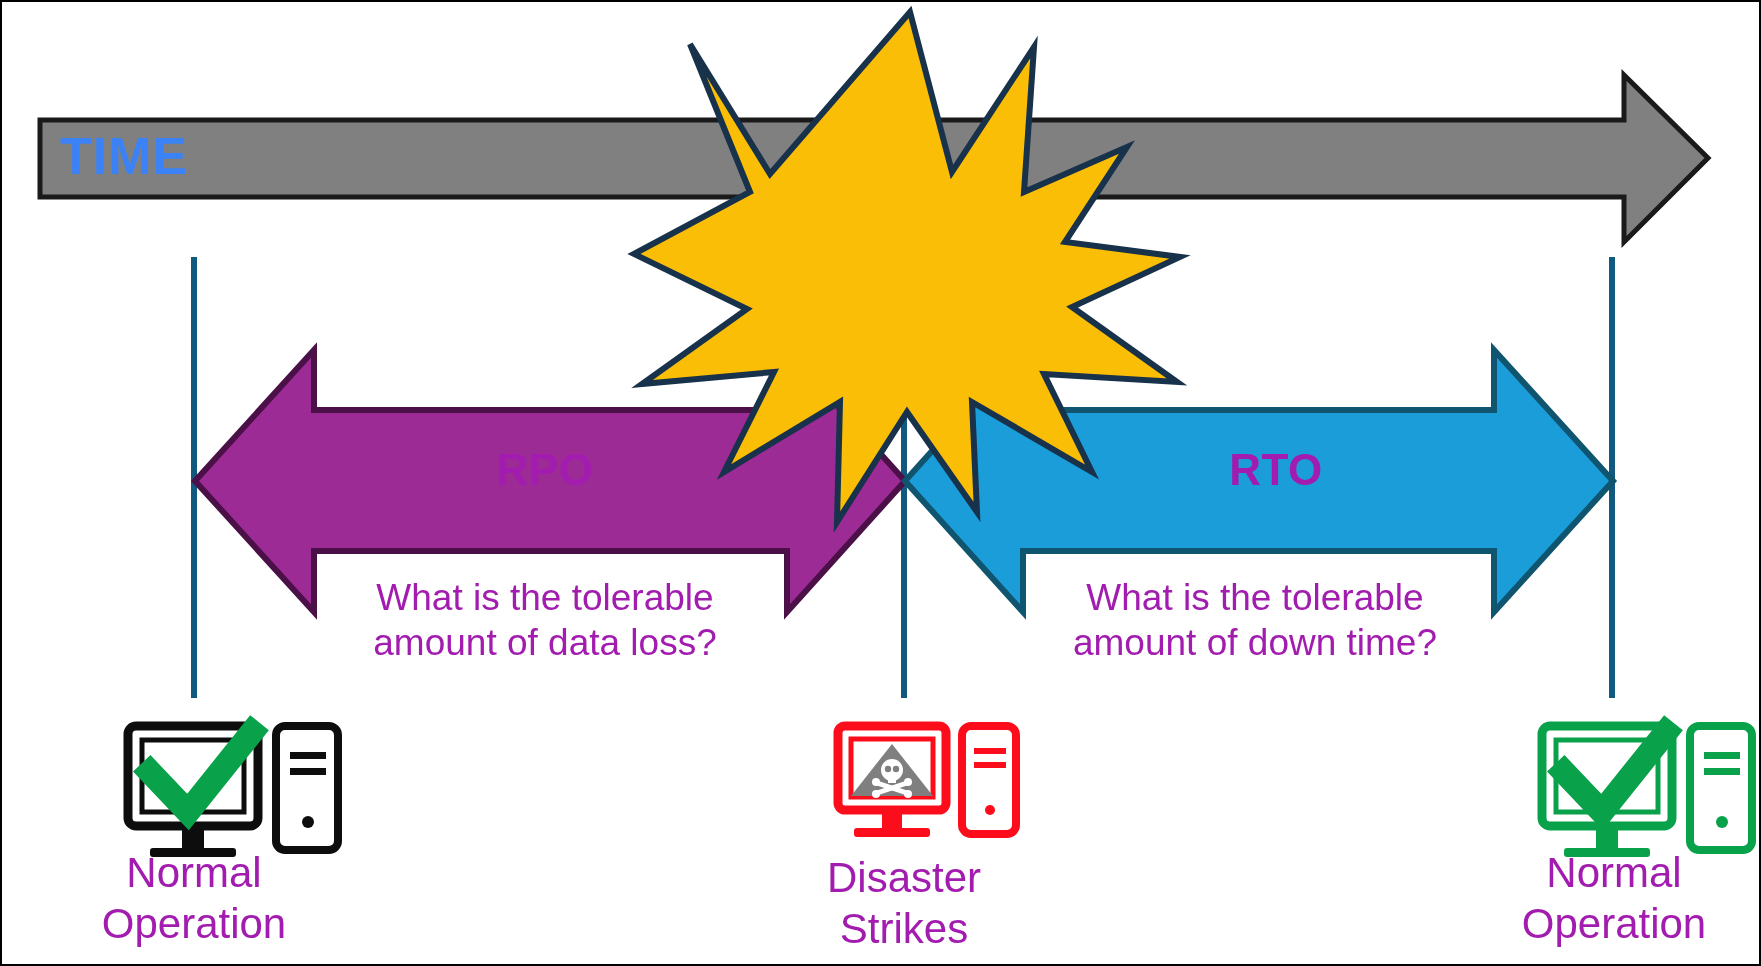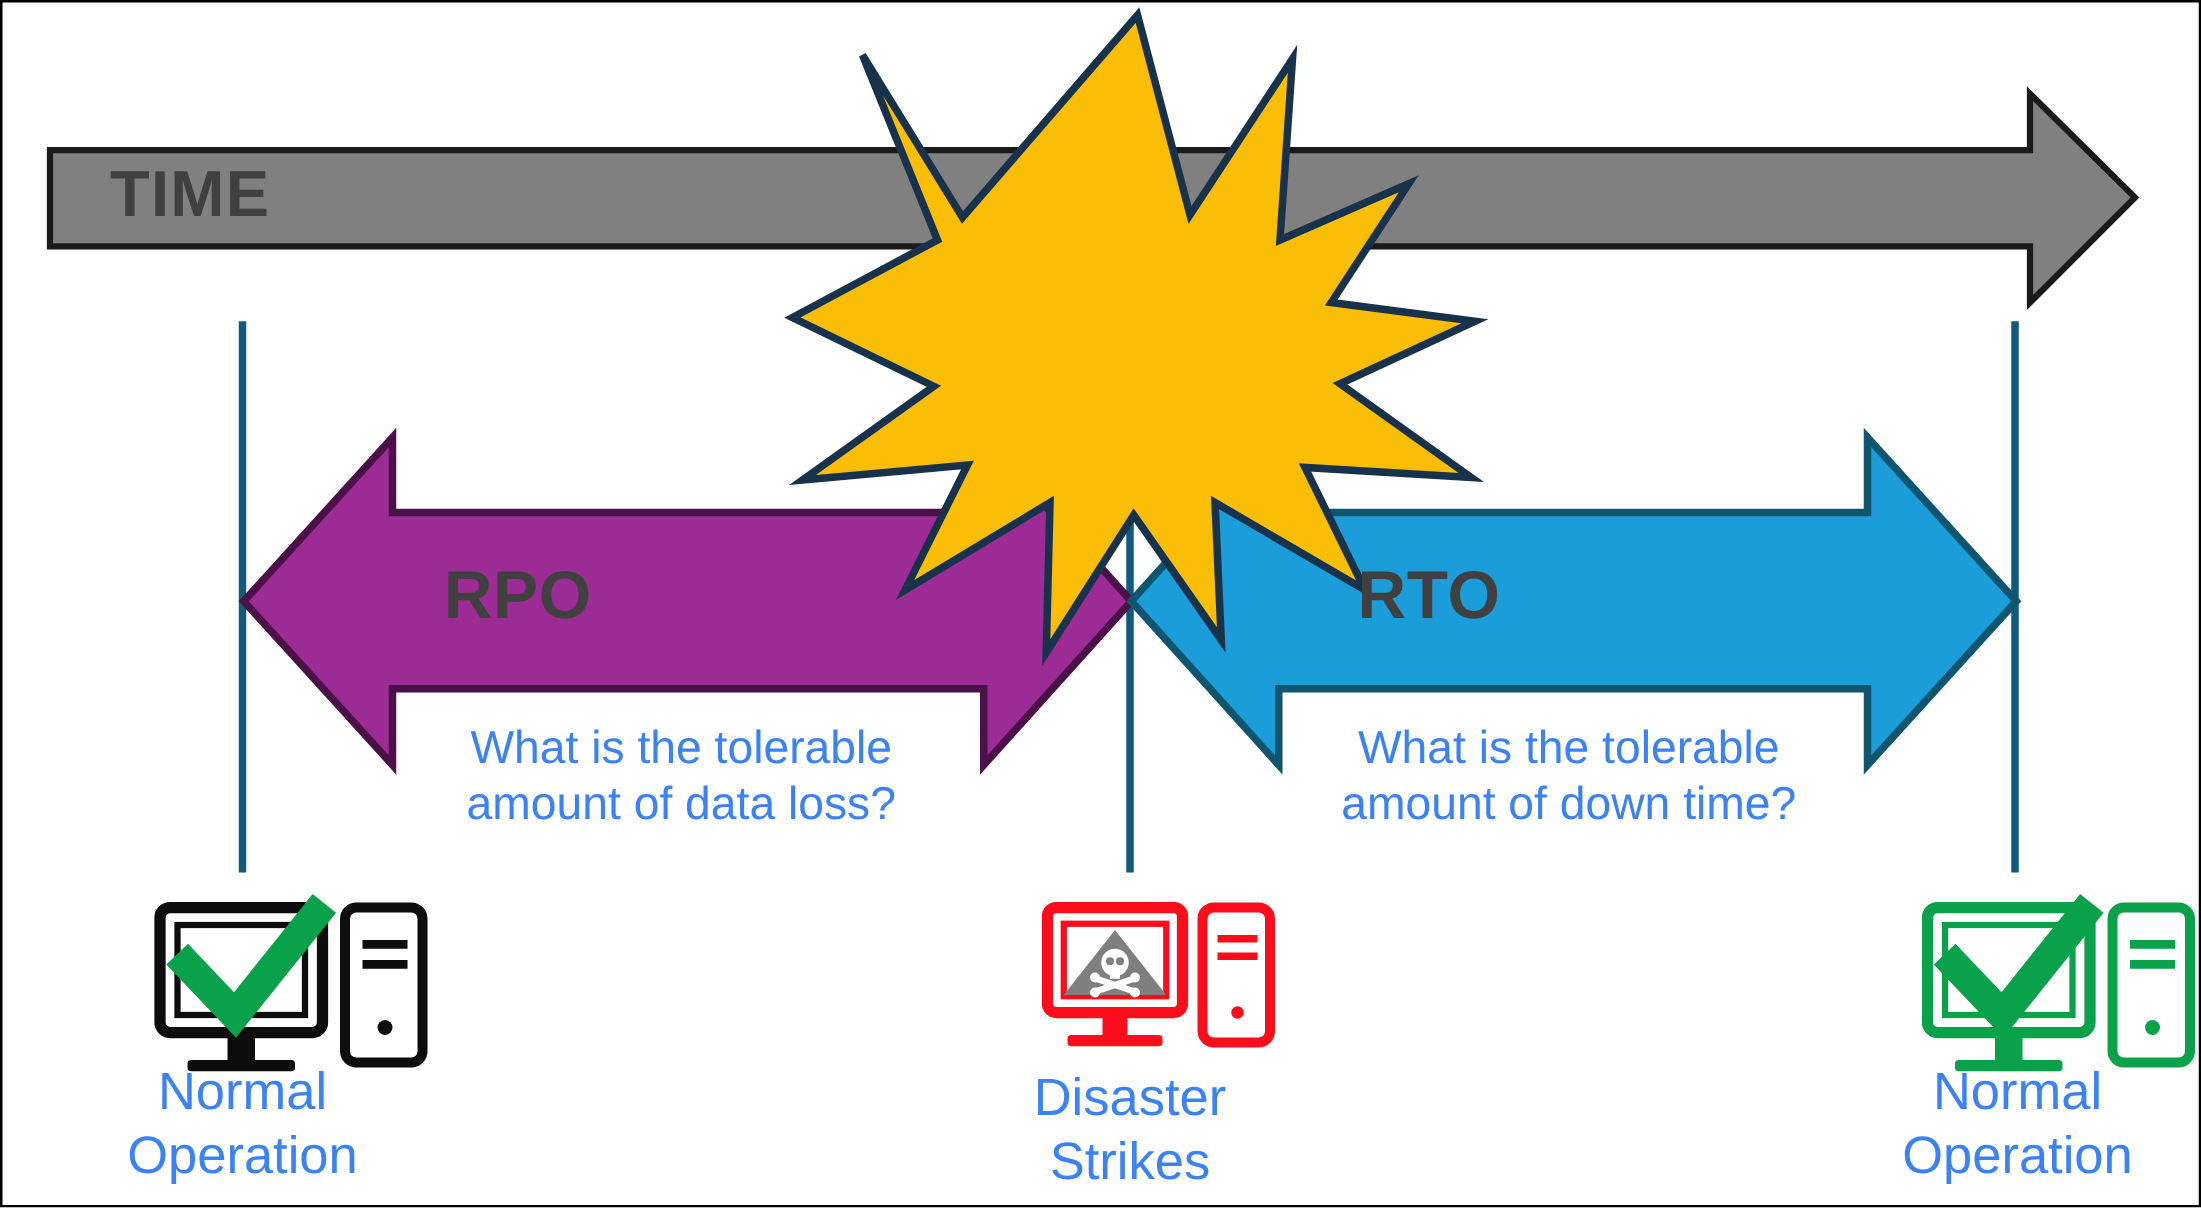--- a/index.html
+++ b/index.html
@@ -22,41 +22,41 @@
   #diagram-svg {
     position: absolute;
     left: 0;
     top: 0;
     width: 1761px;
     height: 966px;
   }
   .label-overlay {
     position: absolute;
     text-align: center;
-    color: #3b82f6;
+    color: #a21caf;
     font-family: "Liberation Sans", sans-serif;
     line-height: 1.22;
     white-space: pre-line;
   }
   .arrow-title {
     position: absolute;
-    color: #404040;
+    text-align: center;
+    color: #a21caf;
     font-weight: bold;
-    font-size: 54px;
+    font-size: 44px;
     letter-spacing: 0.5px;
     font-family: "Liberation Sans", sans-serif;
   }
   .time-title {
     position: absolute;
-    color: #404040;
+    color: #3b82f6;
     font-weight: bold;
     font-size: 52px;
     letter-spacing: 1px;
     font-family: "Liberation Sans", sans-serif;
-    margin-left: 28px;
   }
   .question-text {
     font-size: 37px;
   }
   .milestone-text {
     font-size: 42px;
   }
 </style>
 </head>
 <body>

